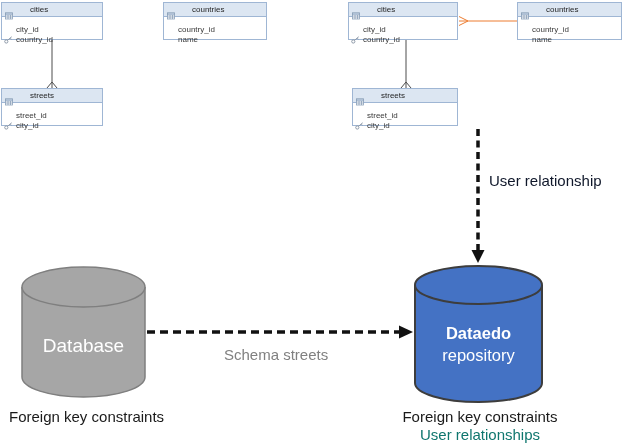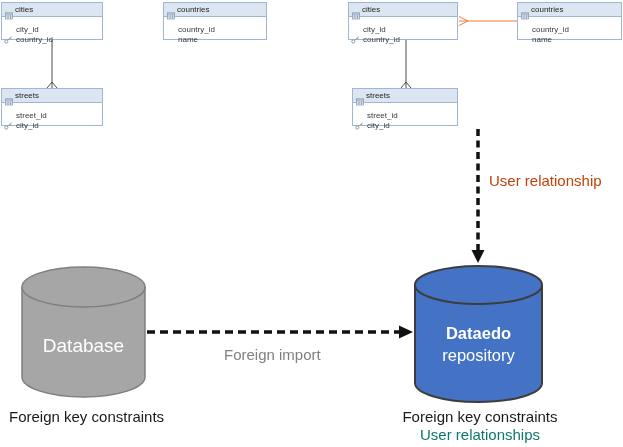--- a/index.html
+++ b/index.html
@@ -1,29 +1,29 @@
 <!DOCTYPE html>
 <html><head>
 <meta charset="utf-8">
 <style>
   html,body{margin:0;padding:0;background:#fff;}
   #stage{position:relative;width:623px;height:447px;background:#ffffff;overflow:hidden;
          font-family:"Liberation Sans",sans-serif;}
   #wires{position:absolute;left:0;top:0;z-index:0;}
   .entity{position:absolute;z-index:1;background:#ffffff;border:1px solid #9FB6D4;box-sizing:border-box;height:38px;}
   .entity-header{background:#DCE6F2;border-bottom:1px solid #9FB6D4;height:13px;display:flex;align-items:center;
-                 padding:0 3px;gap:2px;}
+                 padding:0 3px;gap:17px;}
   .entity-title{font-size:8px;color:#1f1f1f;line-height:13px;white-space:nowrap;}
   .entity-body{padding-top:8px;}
   .entity-row{position:relative;height:10px;line-height:10px;font-size:8px;color:#3a3a3a;
               padding-left:14px;white-space:nowrap;}
   .fk-icon{position:absolute;left:2px;top:1px;width:9px;height:8px;}
   .tbl-icon{width:8px;height:8px;display:inline-block;}
   .lbl{position:absolute;z-index:1;white-space:nowrap;font-size:15px;}
-  .lbl-user-rel{color:#c2410c;left:489px;top:172px;}
+  .lbl-user-rel{color:#0f172a;left:489px;top:172px;}
   .lbl-schema{color:#808080;left:224px;top:346px;}
   .caption-left{color:#1a1a1a;left:9px;top:408px;}
   .caption-right{position:absolute;z-index:1;left:400px;top:408px;width:160px;text-align:center;
                  font-size:15px;line-height:18px;}
   .caption-right .l1{color:#1a1a1a;}
   .caption-right .l2{color:#0f766e;}
   text.cyl-label{fill:#ffffff;text-anchor:middle;font-family:"Liberation Sans",sans-serif;}
 </style>
 </head>
 <body>
@@ -189,20 +189,20 @@
       <div class="entity-row"><span class="fk-icon"><svg width="9" height="8" viewBox="0 0 9 8">
               <g stroke="#8e9aa8" stroke-width="1" fill="none">
                 <circle cx="2.3" cy="5.5" r="1.6"></circle>
                 <path d="M3.5,4.3 L7.7,0.8 M6.2,2 L7.5,3.3"></path>
               </g>
             </svg></span><span>city_id</span></div>
     </div>
   </div>
 
   <div class="lbl lbl-user-rel">User relationship</div>
-  <div class="lbl lbl-schema">Foreign import</div>
+  <div class="lbl lbl-schema">Schema streets</div>
   <div class="lbl caption-left">Foreign key constraints</div>
   <div class="caption-right">
     <div class="l1">Foreign key constraints</div>
     <div class="l2">User relationships</div>
   </div>
 
 </div>
 
 </body></html>

